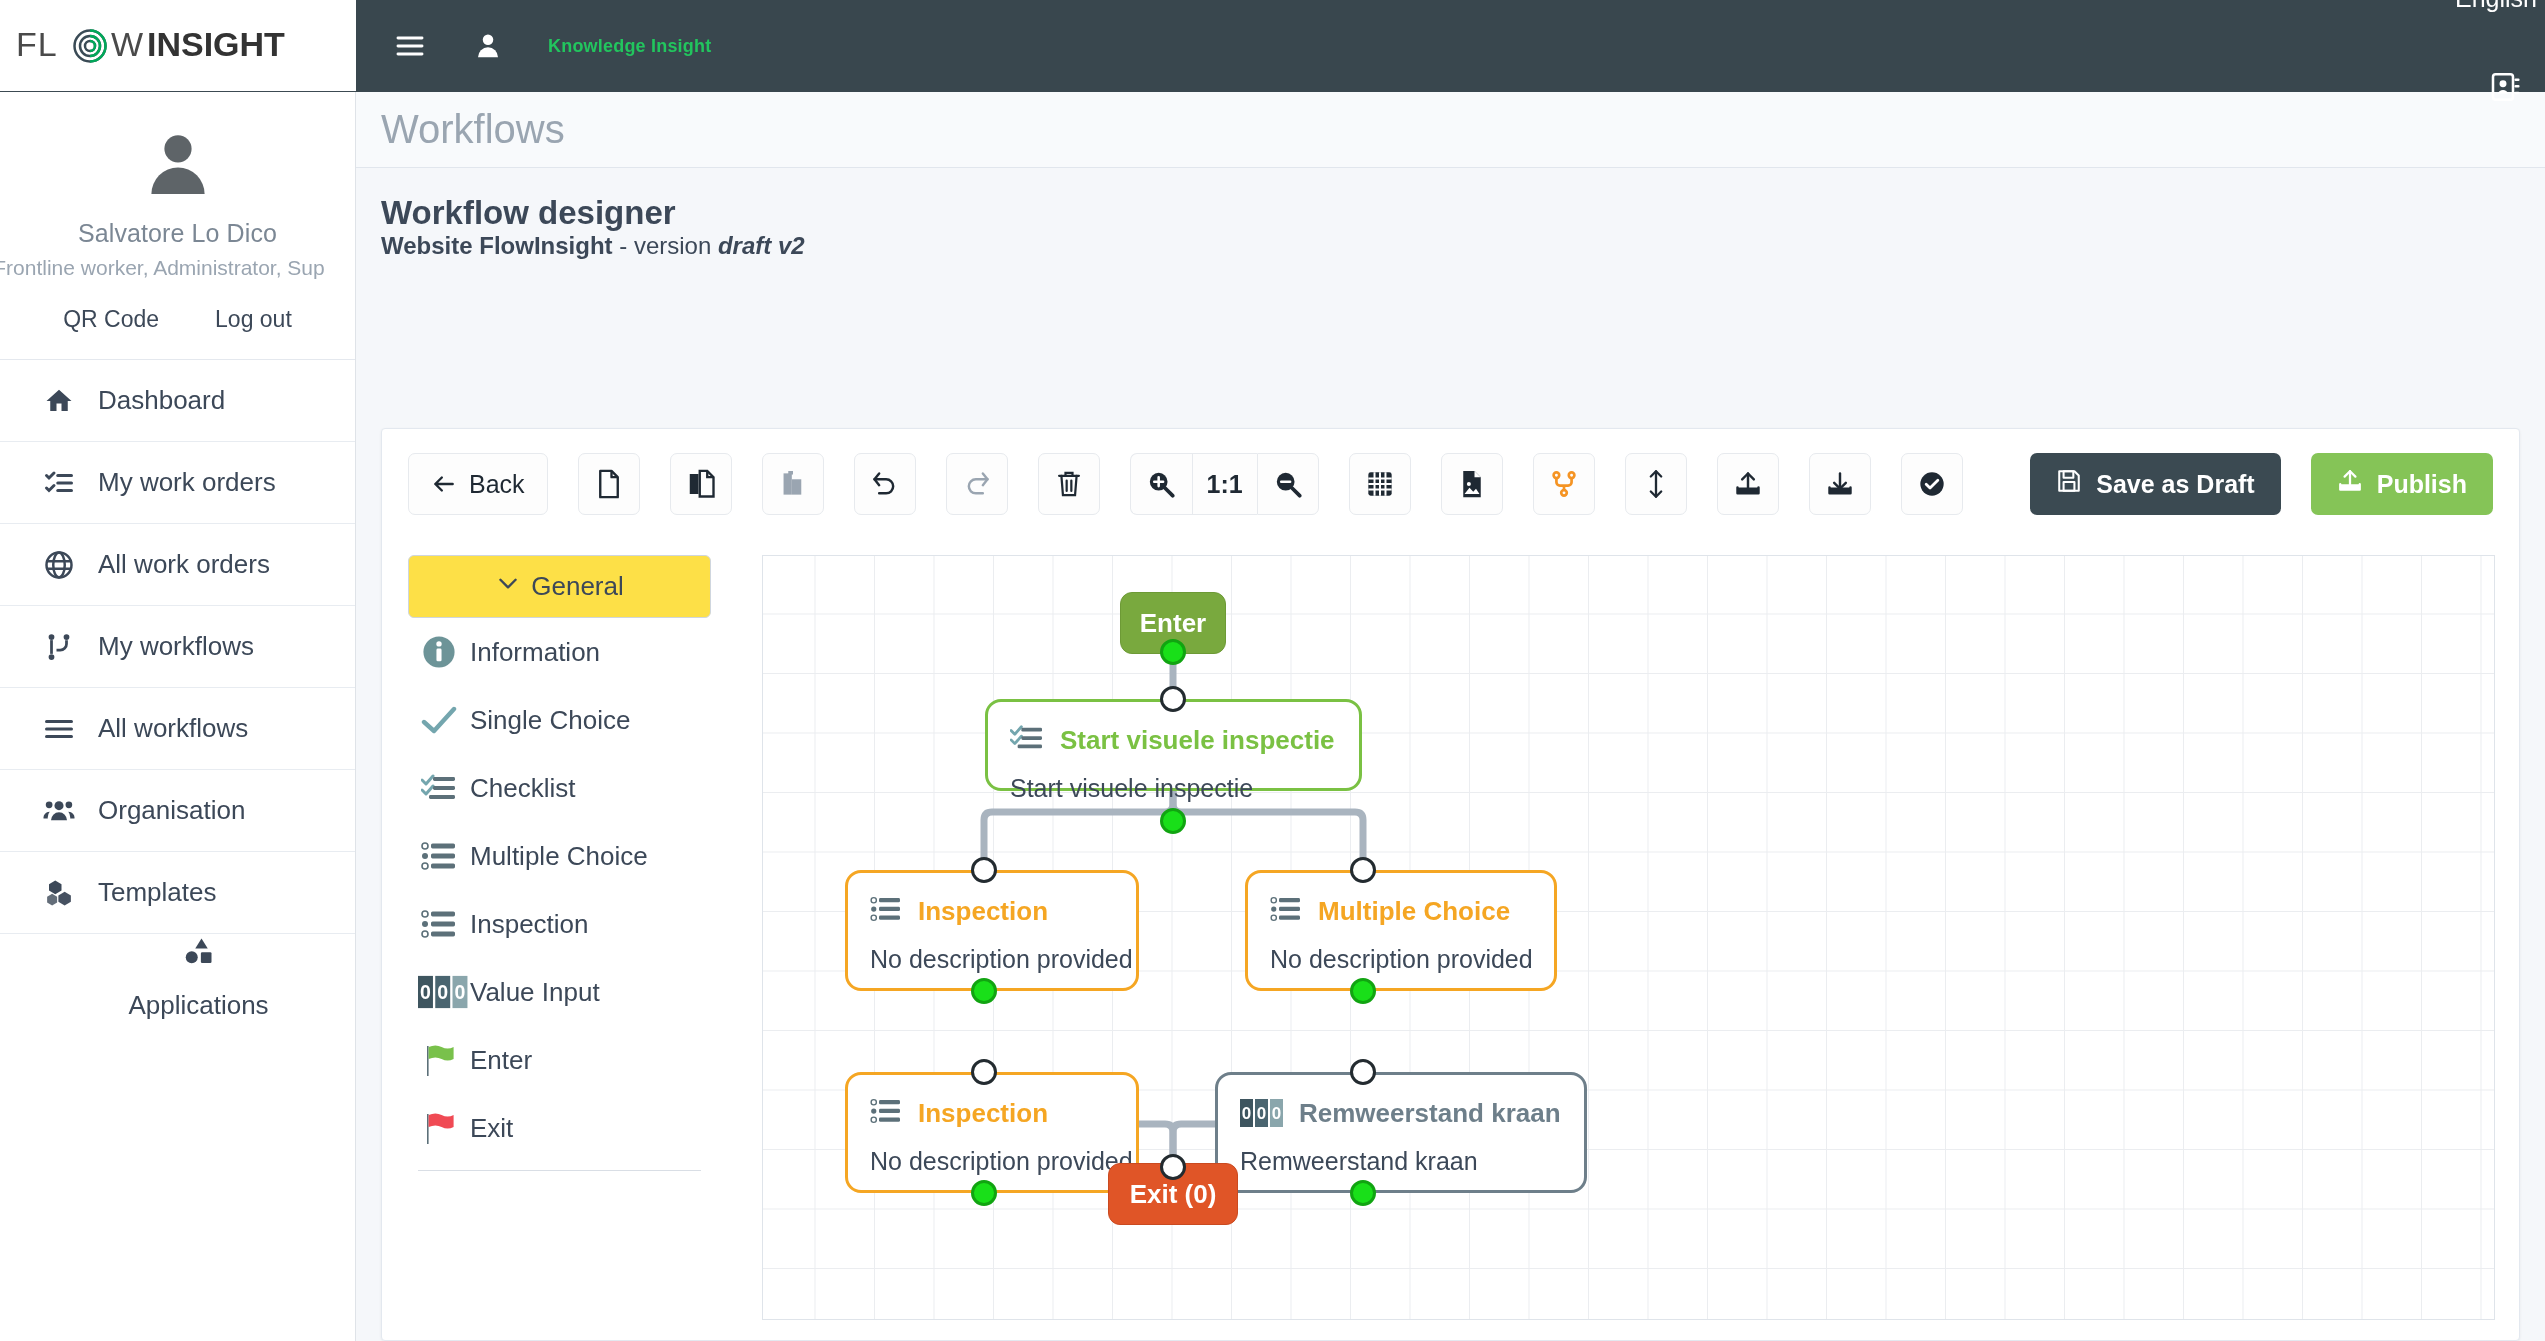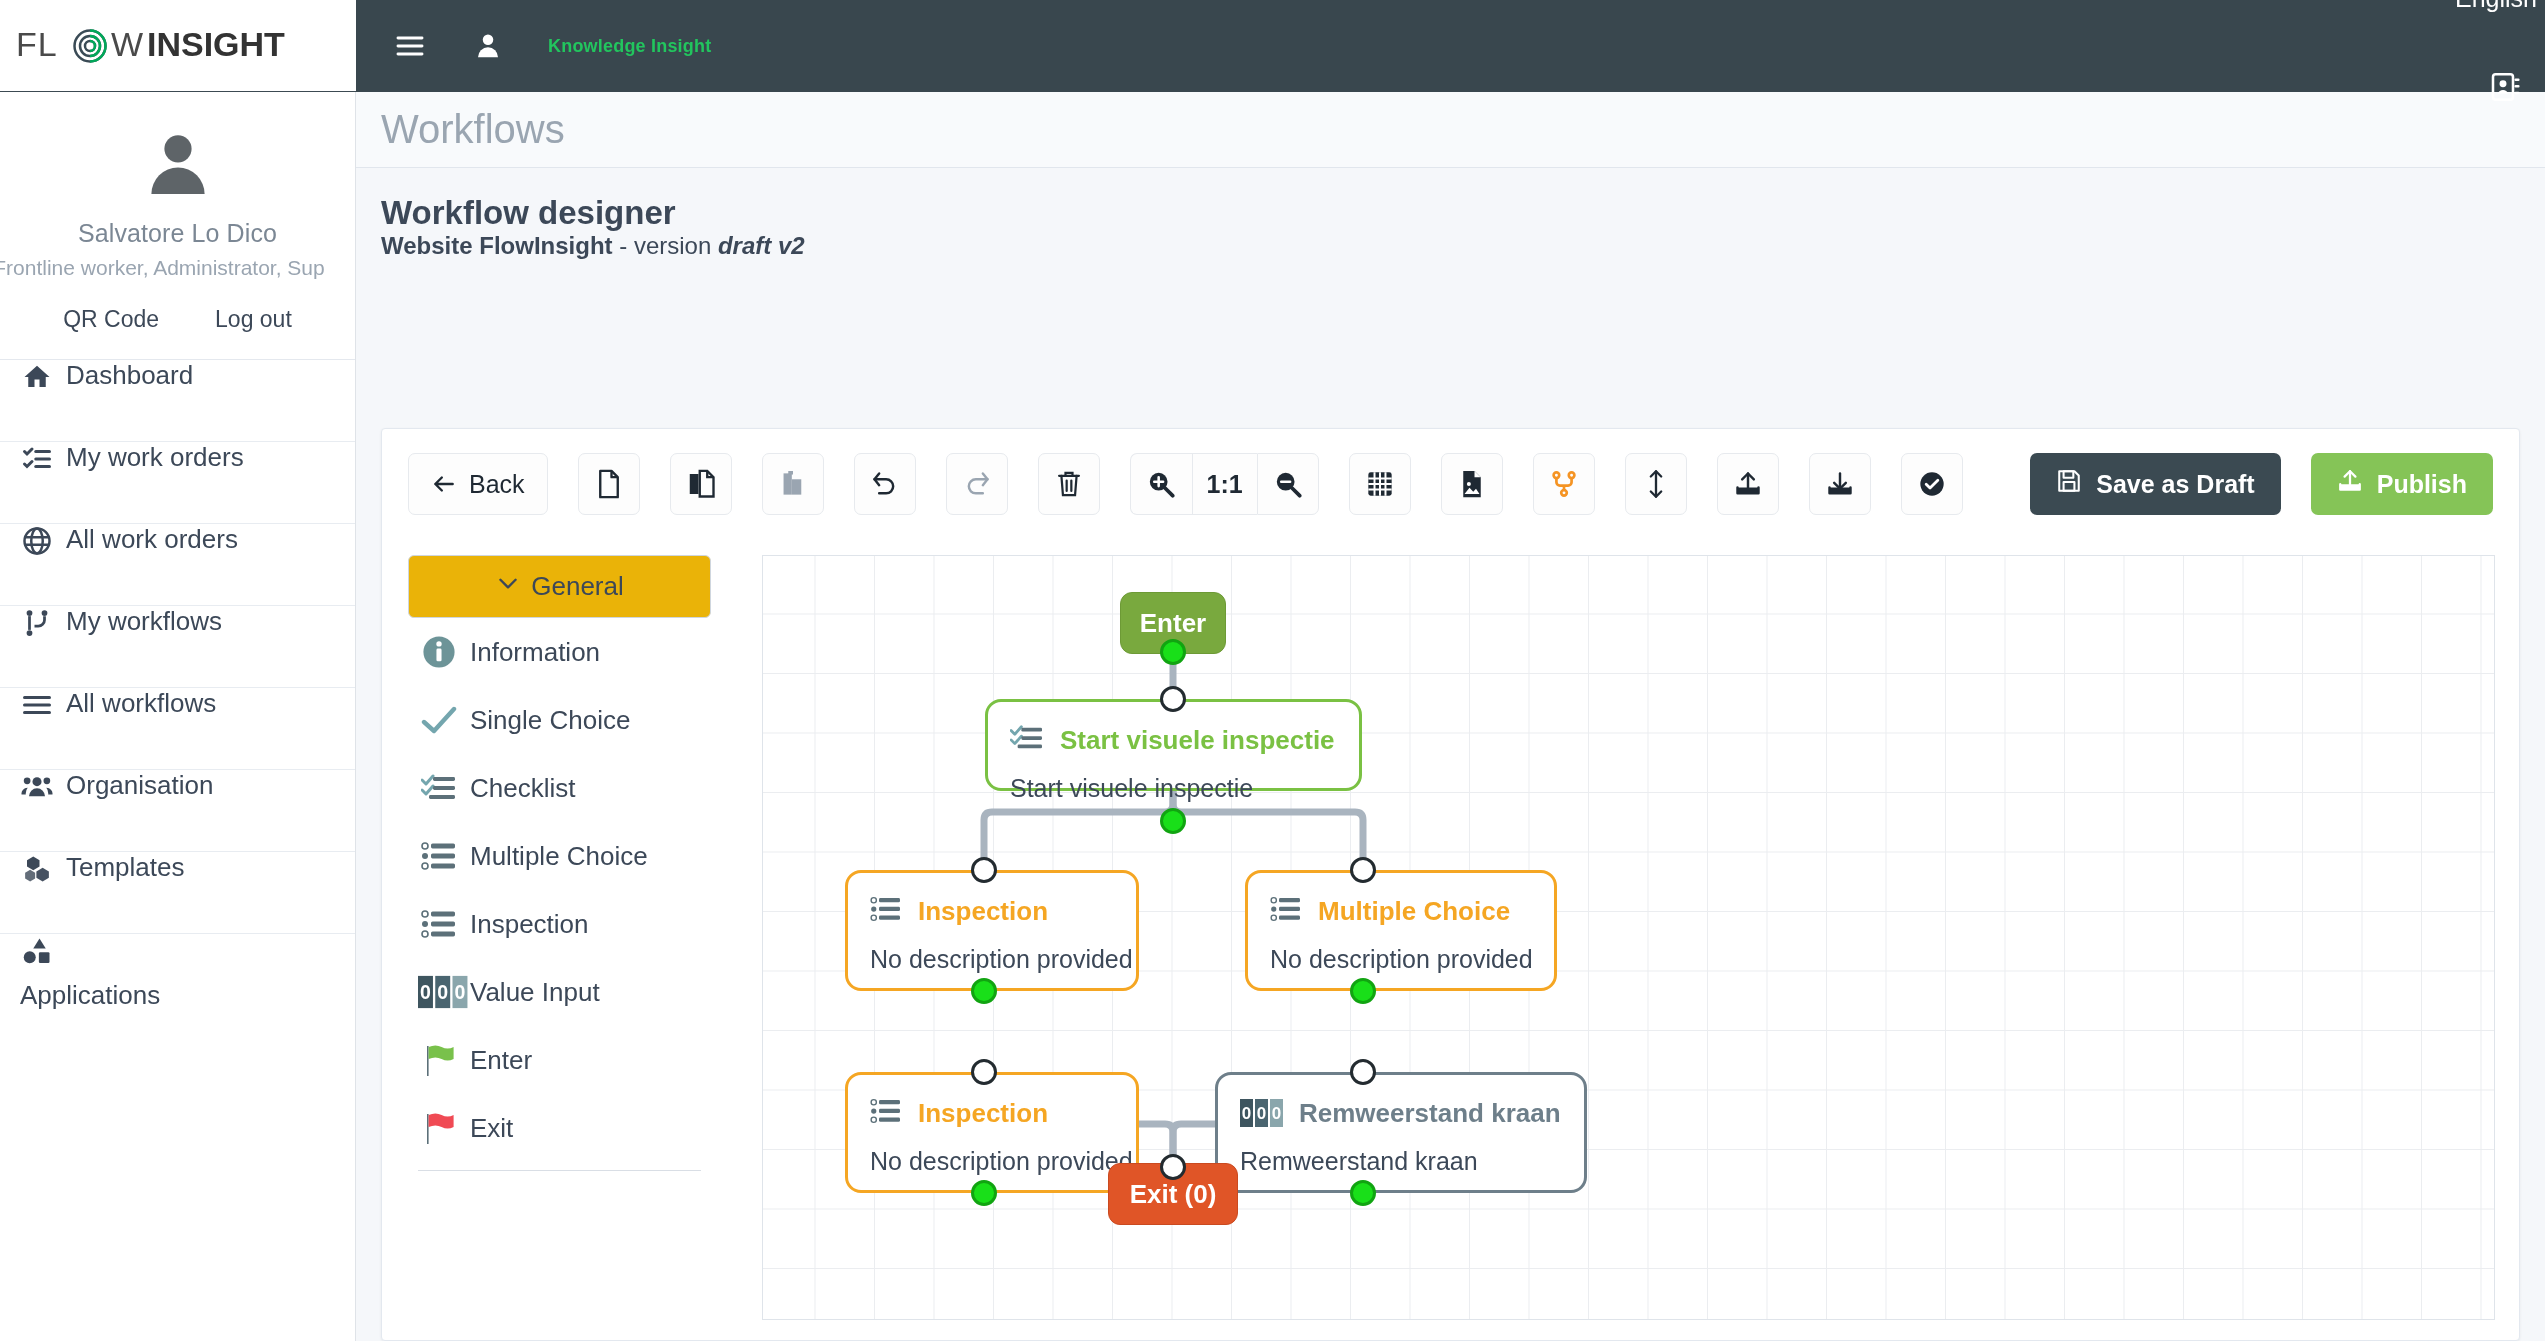--- a/index.html
+++ b/index.html
@@ -52,23 +52,23 @@
     display: flex; justify-content: center; gap: 56px;
     padding: 16px 0 26px 0;
   }
   #user-actions .ua {
     font-size: 23px; color: #3c4858; cursor: pointer;
   }
 
   .navsep { height: 1px; background: #e4e8ee; }
 
   .nav-item {
-    display: flex; align-items: flex-start;
-    height: 82px; padding-left: 20px;
-    gap: 12px; cursor: pointer;
+    display: flex; align-items: center;
+    height: 82px; padding-left: 42px;
+    gap: 22px; cursor: pointer;
     border-bottom: 1px solid #e8ecf1;
   }
   .nav-item .nav-ico {
     width: 34px; height: 34px;
     display: flex; align-items: center; justify-content: center;
     color: #3c4858; flex: none;
   }
   .nav-item .nav-lbl { font-size: 26px; color: #3c4858; }
   .nav-item.nb { border-bottom: none; flex-direction: column; }
 
@@ -165,21 +165,21 @@
   #btn-publish { background: #85c457; }
 
   
   #palette {
     position: absolute; left: 26px; top: 126px;
     width: 303px;
   }
   #palette-header {
     height: 63px; border: 1px solid #cfd6de; border-radius: 6px;
     display: flex; align-items: center; justify-content: center;
-    gap: 10px; cursor: pointer; background: #eab308;
+    gap: 10px; cursor: pointer; background: #fde047;
     font-size: 26px; color: #3c4858; font-weight: 500;
   }
   .pal-item {
     display: flex; align-items: center; gap: 10px;
     height: 68px; cursor: pointer; padding-left: 10px;
   }
   .pal-ico { width: 42px; height: 42px; display: flex; align-items: center; justify-content: center; flex: none; }
   .pal-lbl { font-size: 26px; color: #3c4858; }
   #palette-rule { height: 1px; background: #d9dee5; margin: 8px 10px 0 10px; }
 

